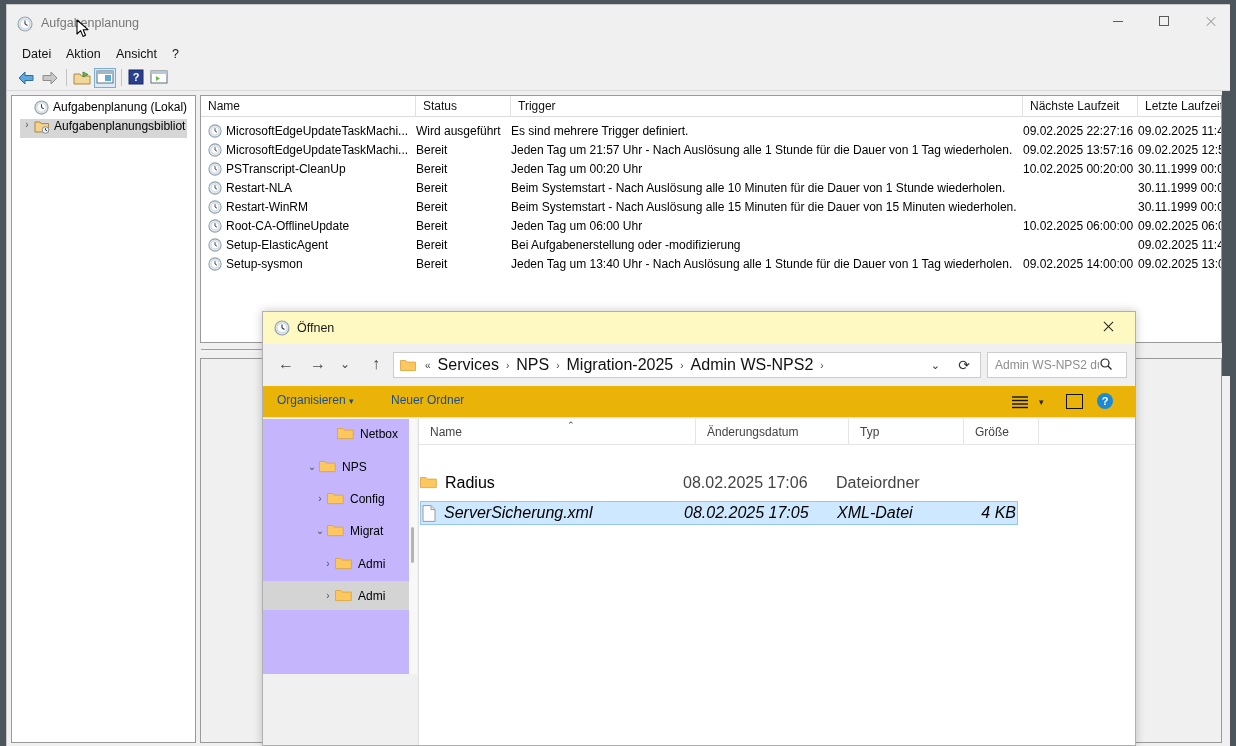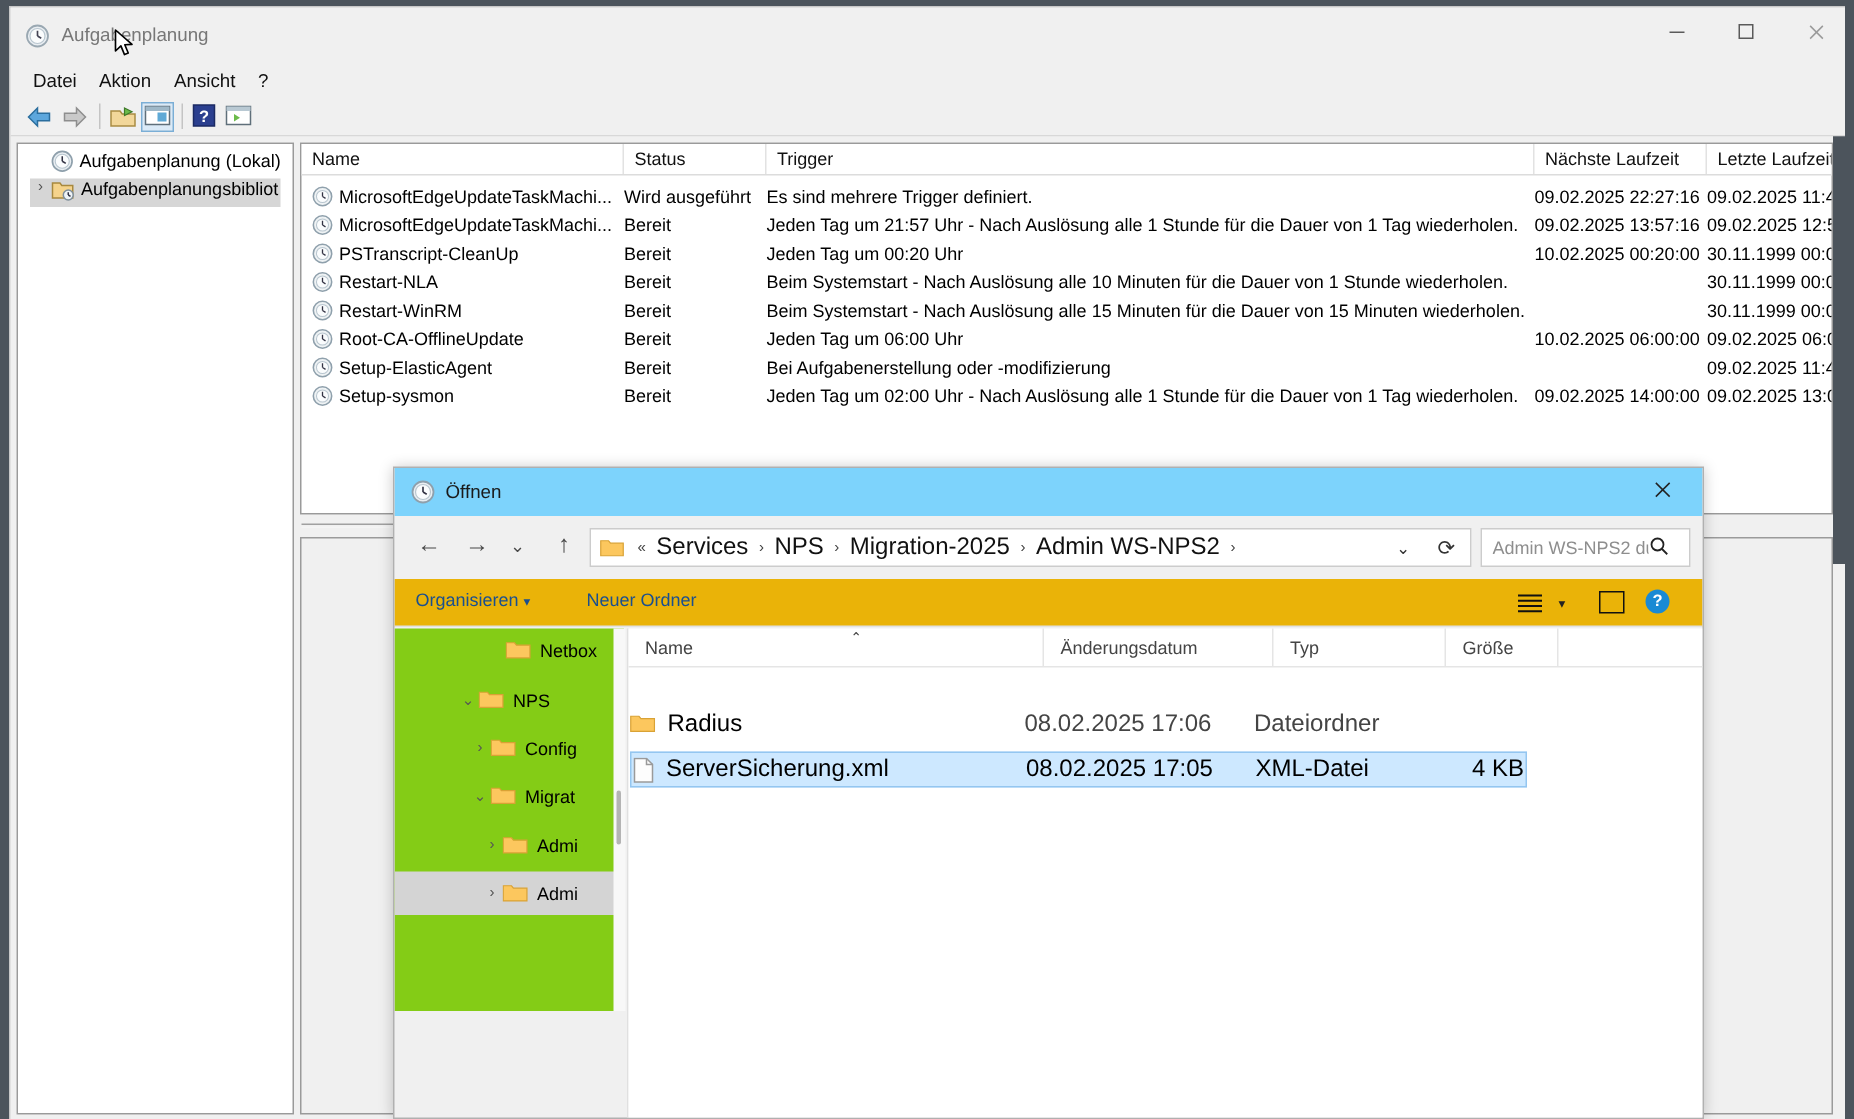--- a/index.html
+++ b/index.html
@@ -175,21 +175,21 @@
     left: 262px; top: 311px;
     width: 874px; height: 435px;
     background: #f0f0f0;
     border: 1px solid #b0b0b0;
     box-shadow: 0 0 9px rgba(0,0,0,0.22);
     overflow: hidden;
   }
   #dlg-titlebar {
     position: absolute; left: 0; top: 0;
     width: 872px; height: 32px;
-    background: #7dd3fc;
+    background: #fef9c3;
   }
   #dlg-title-icon { position: absolute; left: 11px; top: 8px; width: 16px; height: 16px; }
   #dlg-title-text { position: absolute; left: 34px; top: 9px; font-size: 12.5px; color: #1a1a1a; }
   #dlg-close {
     position: absolute; left: 822px; top: 0; width: 46px; height: 30px;
     display: flex; align-items: center; justify-content: center;
   }
   #dlg-close .x { position: relative; width: 12px; height: 12px; }
   #dlg-close .x:before, #dlg-close .x:after {
     content: ""; position: absolute; left: 0; top: 5px;
@@ -273,21 +273,21 @@
     position: absolute; left: 834px; top: 7px;
     width: 16px; height: 16px; border-radius: 50%;
     background: #1a8ad4; color: #fff; font-size: 11px; font-weight: bold;
     display: flex; align-items: center; justify-content: center;
   }
 
   
   #dlg-nav-pane {
     position: absolute; left: 0; top: 107px;
     width: 153px; height: 255px;
-    background: #84cc16;
+    background: #c4b5fd;
     overflow: hidden;
   }
   .nav-row {
     position: absolute; left: 0; width: 153px; height: 29px;
     display: flex; align-items: center;
     font-size: 12px; white-space: nowrap;
   }
   .nav-row.selected { background: #d4d4d4; }
   .nav-chev {
     width: 14px; text-align: center; color: #555; font-size: 10px; flex: none;
@@ -334,20 +334,21 @@
     position: absolute; left: 148px; top: 1px;
     font-size: 9px; color: #444;
   }
   .file-row {
     position: absolute; left: 1px; width: 598px; height: 24px;
     font-size: 16px;
   }
   .file-row.selected {
     background: #cde8ff;
     border: 1px solid #94c6f0;
+    font-style: italic;
   }
   .fcell {
     position: absolute; top: 0; height: 22px;
     display: flex; align-items: center;
     white-space: nowrap; overflow: hidden;
   }
   .fcell.dim { color: #444; }
   .fcell.numeric { justify-content: flex-end; }
 
   
@@ -601,21 +602,21 @@
             <svg width="14" height="14" viewBox="0 0 16 16">
                 <circle cx="8" cy="8" r="7" fill="#eef2f4" stroke="#8fa0ac" stroke-width="1.2"></circle>
                 <circle cx="8" cy="8" r="4.6" fill="#fafcfd" stroke="#b9c6cf" stroke-width=".8"></circle>
                 <line x1="8" y1="8" x2="8" y2="4.8" stroke="#334" stroke-width="1"></line>
                 <line x1="8" y1="8" x2="10.3" y2="9.4" stroke="#334" stroke-width="1"></line>
               </svg>
           </span>
           <span>Setup-sysmon</span>
         </div>
         <div class="cell" style="left:215px; width:95px">Bereit</div>
-        <div class="cell" style="left:310px; width:512px">Jeden Tag um 02:00 Uhr - Nach Auslösung alle 1 Stunde für die Dauer von 1 Tag wiederholen.</div>
+        <div class="cell" style="left:310px; width:512px">Jeden Tag um 13:40 Uhr - Nach Auslösung alle 1 Stunde für die Dauer von 1 Tag wiederholen.</div>
         <div class="cell" style="left:822px; width:115px">09.02.2025 14:00:00</div>
         <div class="cell" style="left:937px; width:85px">09.02.2025 13:00:</div>
       </div>
     </div>
 
     <div id="mmc-hsplit">
       <span class="grip"></span>
     </div>
 
     <div id="lower-pane"></div>

